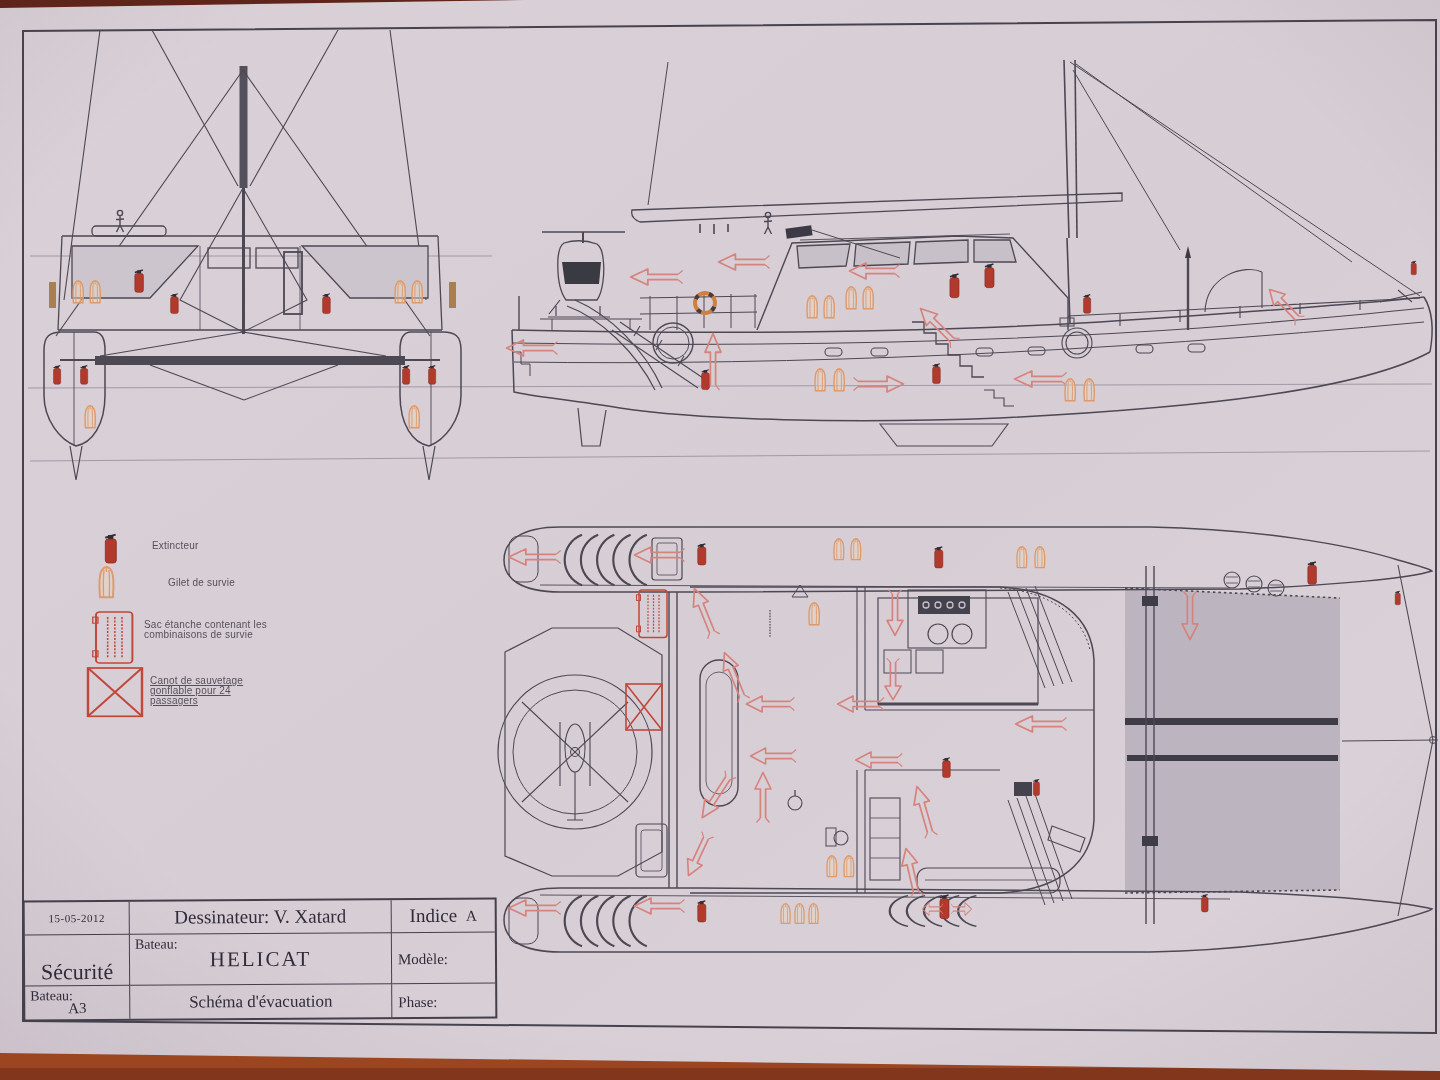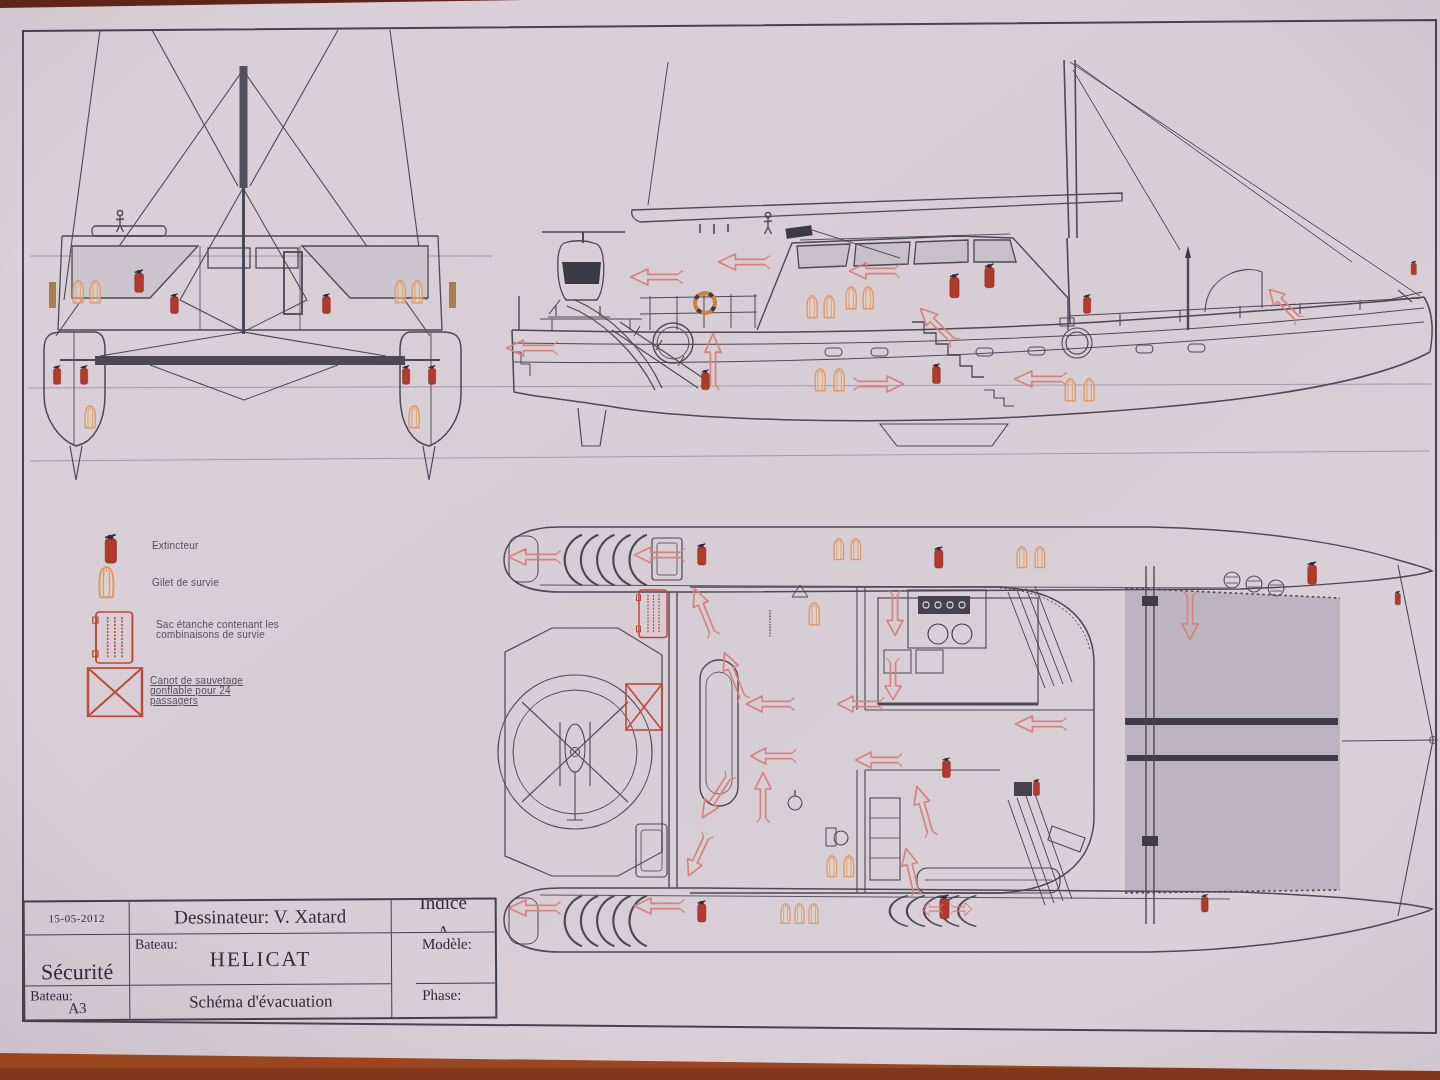--- a/index.html
+++ b/index.html
@@ -12,36 +12,36 @@
           display:grid;grid-template-columns:105px 262px 103px;
           grid-template-rows:33px 51px 33px;
           transform:rotate(-0.35deg);color:#2f2b3a;}
   .tcell{border-right:1.6px solid #43404c;border-bottom:1.6px solid #43404c;
          position:relative;display:flex;align-items:center;justify-content:center;
          box-sizing:border-box;overflow:hidden;}
   .tcell.last{border-right:none;}
   .trow3{border-bottom:none;}
   .tb-date{font-size:11px;letter-spacing:.5px;}
   .tb-designer{font-size:19px;}
-  .tb-indice{font-size:19px;gap:9px;flex-direction:column;}
+  .tb-indice{font-size:19px;gap:9px;}
   .tb-indice .val{font-size:15px;}
   .tb-cat{font-size:22px;align-items:flex-end;}
   .corner-label{position:absolute;top:2px;left:5px;font-size:14px;}
   .tb-boat .big{font-size:21px;letter-spacing:2px;}
-  .tb-plain{justify-content:flex-start;align-items:flex-start;margin-left:24px;}
+  .tb-plain{justify-content:flex-start;align-items:center;}
   .tb-plain span{margin:3px 0 0 6px;font-size:15px;}
   .tb-size .val{font-size:15px;margin-top:12px;}
   .tb-title{font-size:17px;}
   
   .legend-label{position:absolute;font-family:"Liberation Sans",sans-serif;
                 font-size:10px;line-height:10px;color:#55505c;
                 white-space:pre-line;letter-spacing:.2px;}
   .ll1{left:152px;top:541px;}
-  .ll2{left:152px;top:578px;}
-  .ll3{left:156px;top:620px;width:128px;}
+  .ll2{left:168px;top:578px;}
+  .ll3{left:144px;top:620px;width:128px;}
   .ll4{left:150px;top:676px;width:96px;text-decoration:underline;}
 </style>
 </head>
 <body>
 
 <div class="scene">
 
 <svg width="1440" height="1080" viewBox="0 0 1440 1080">
 <defs>
   <linearGradient id="pgrad" x1="0" y1="0" x2="1" y2="1">

